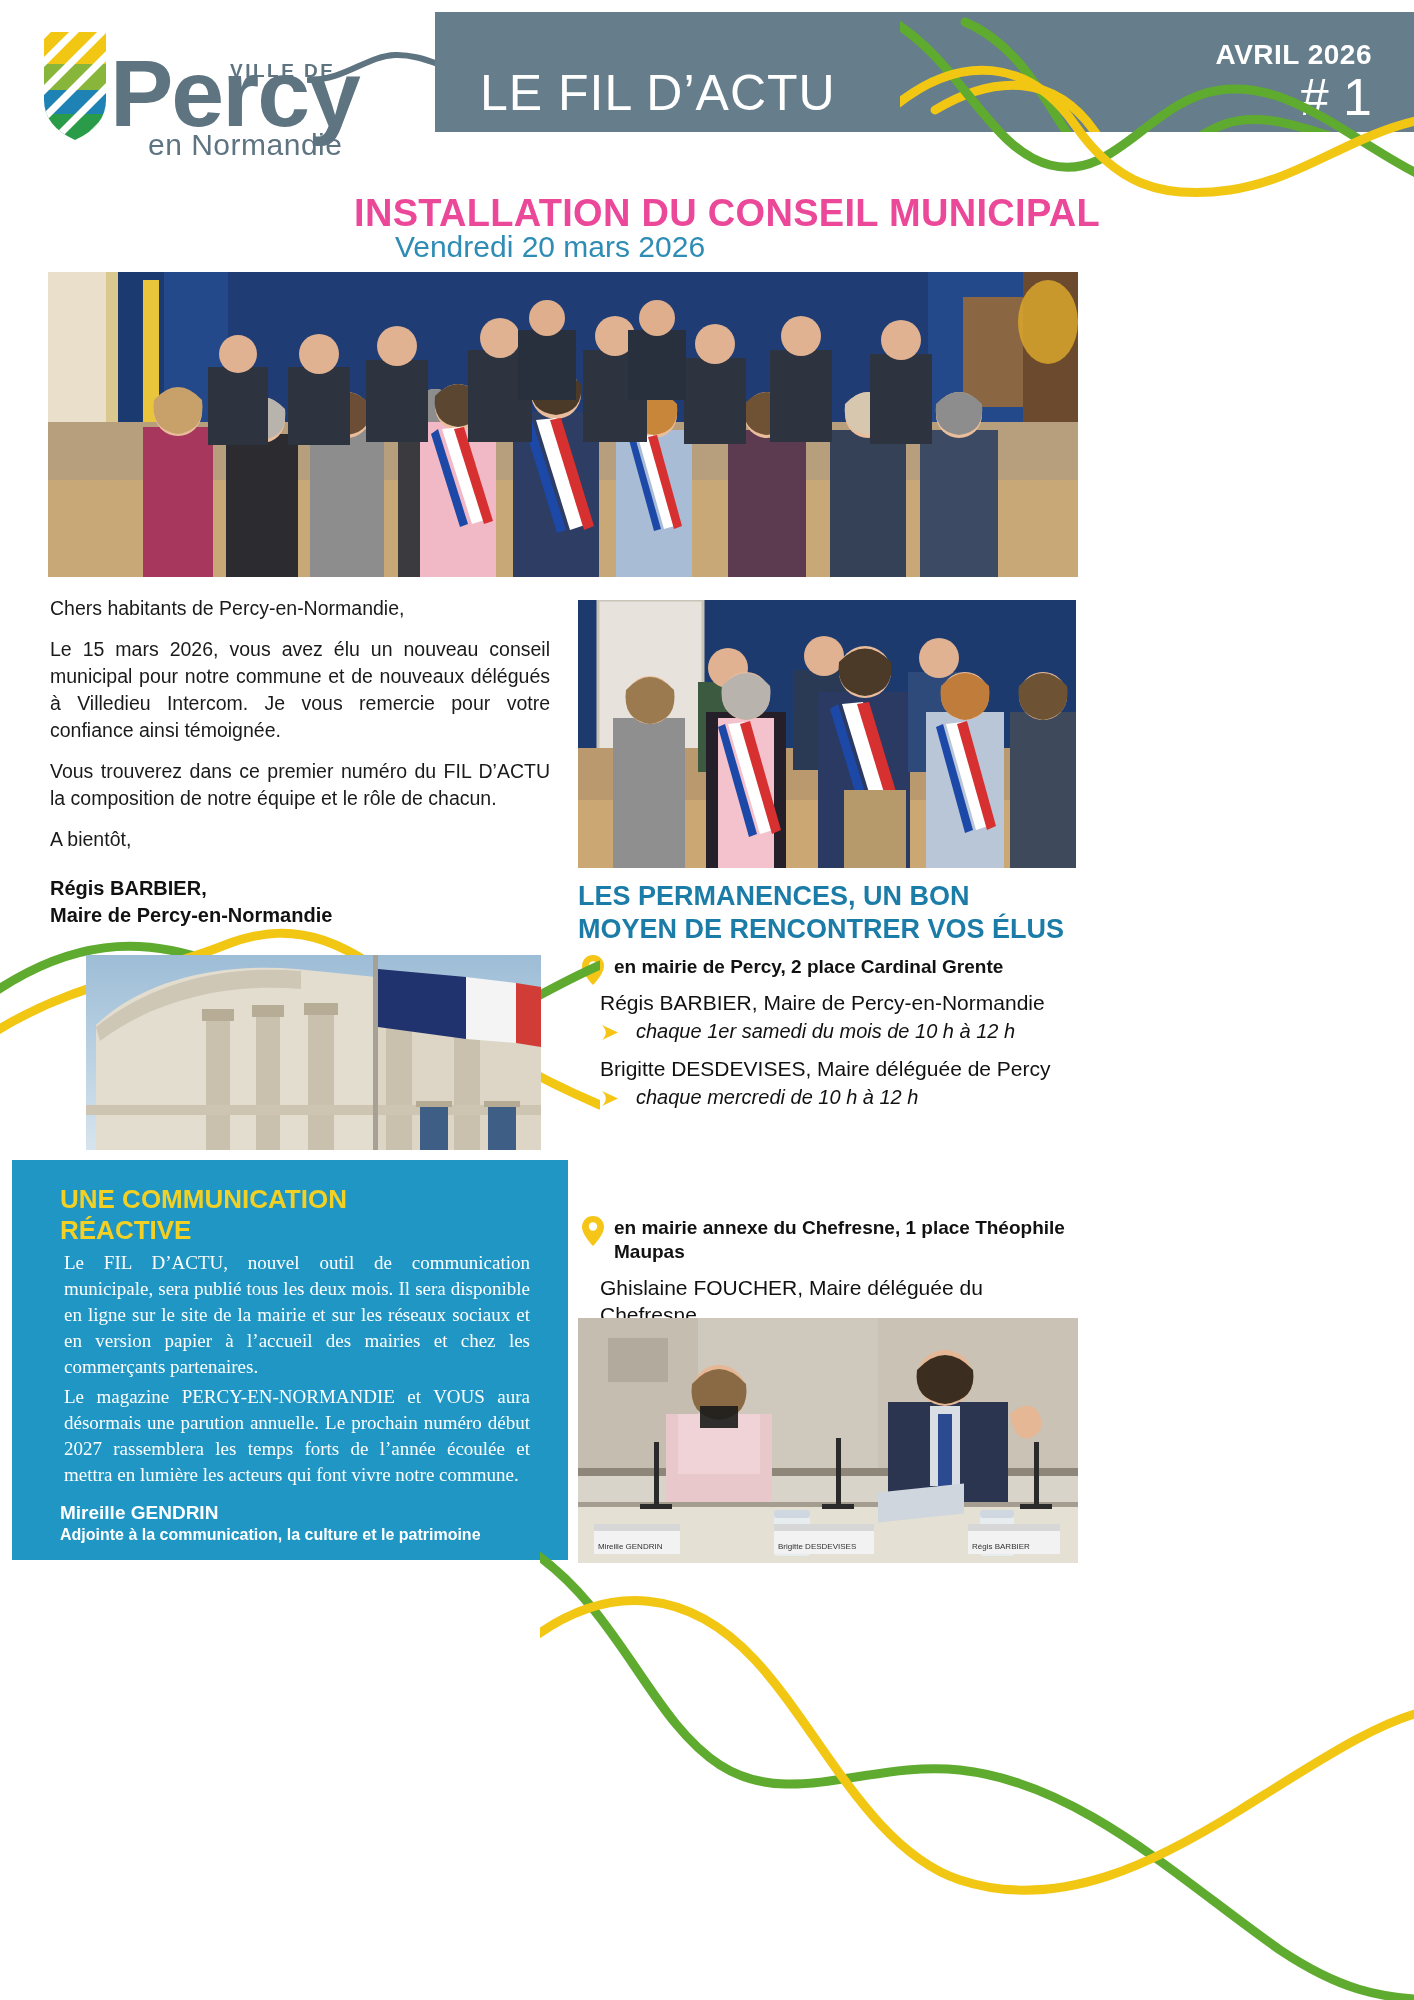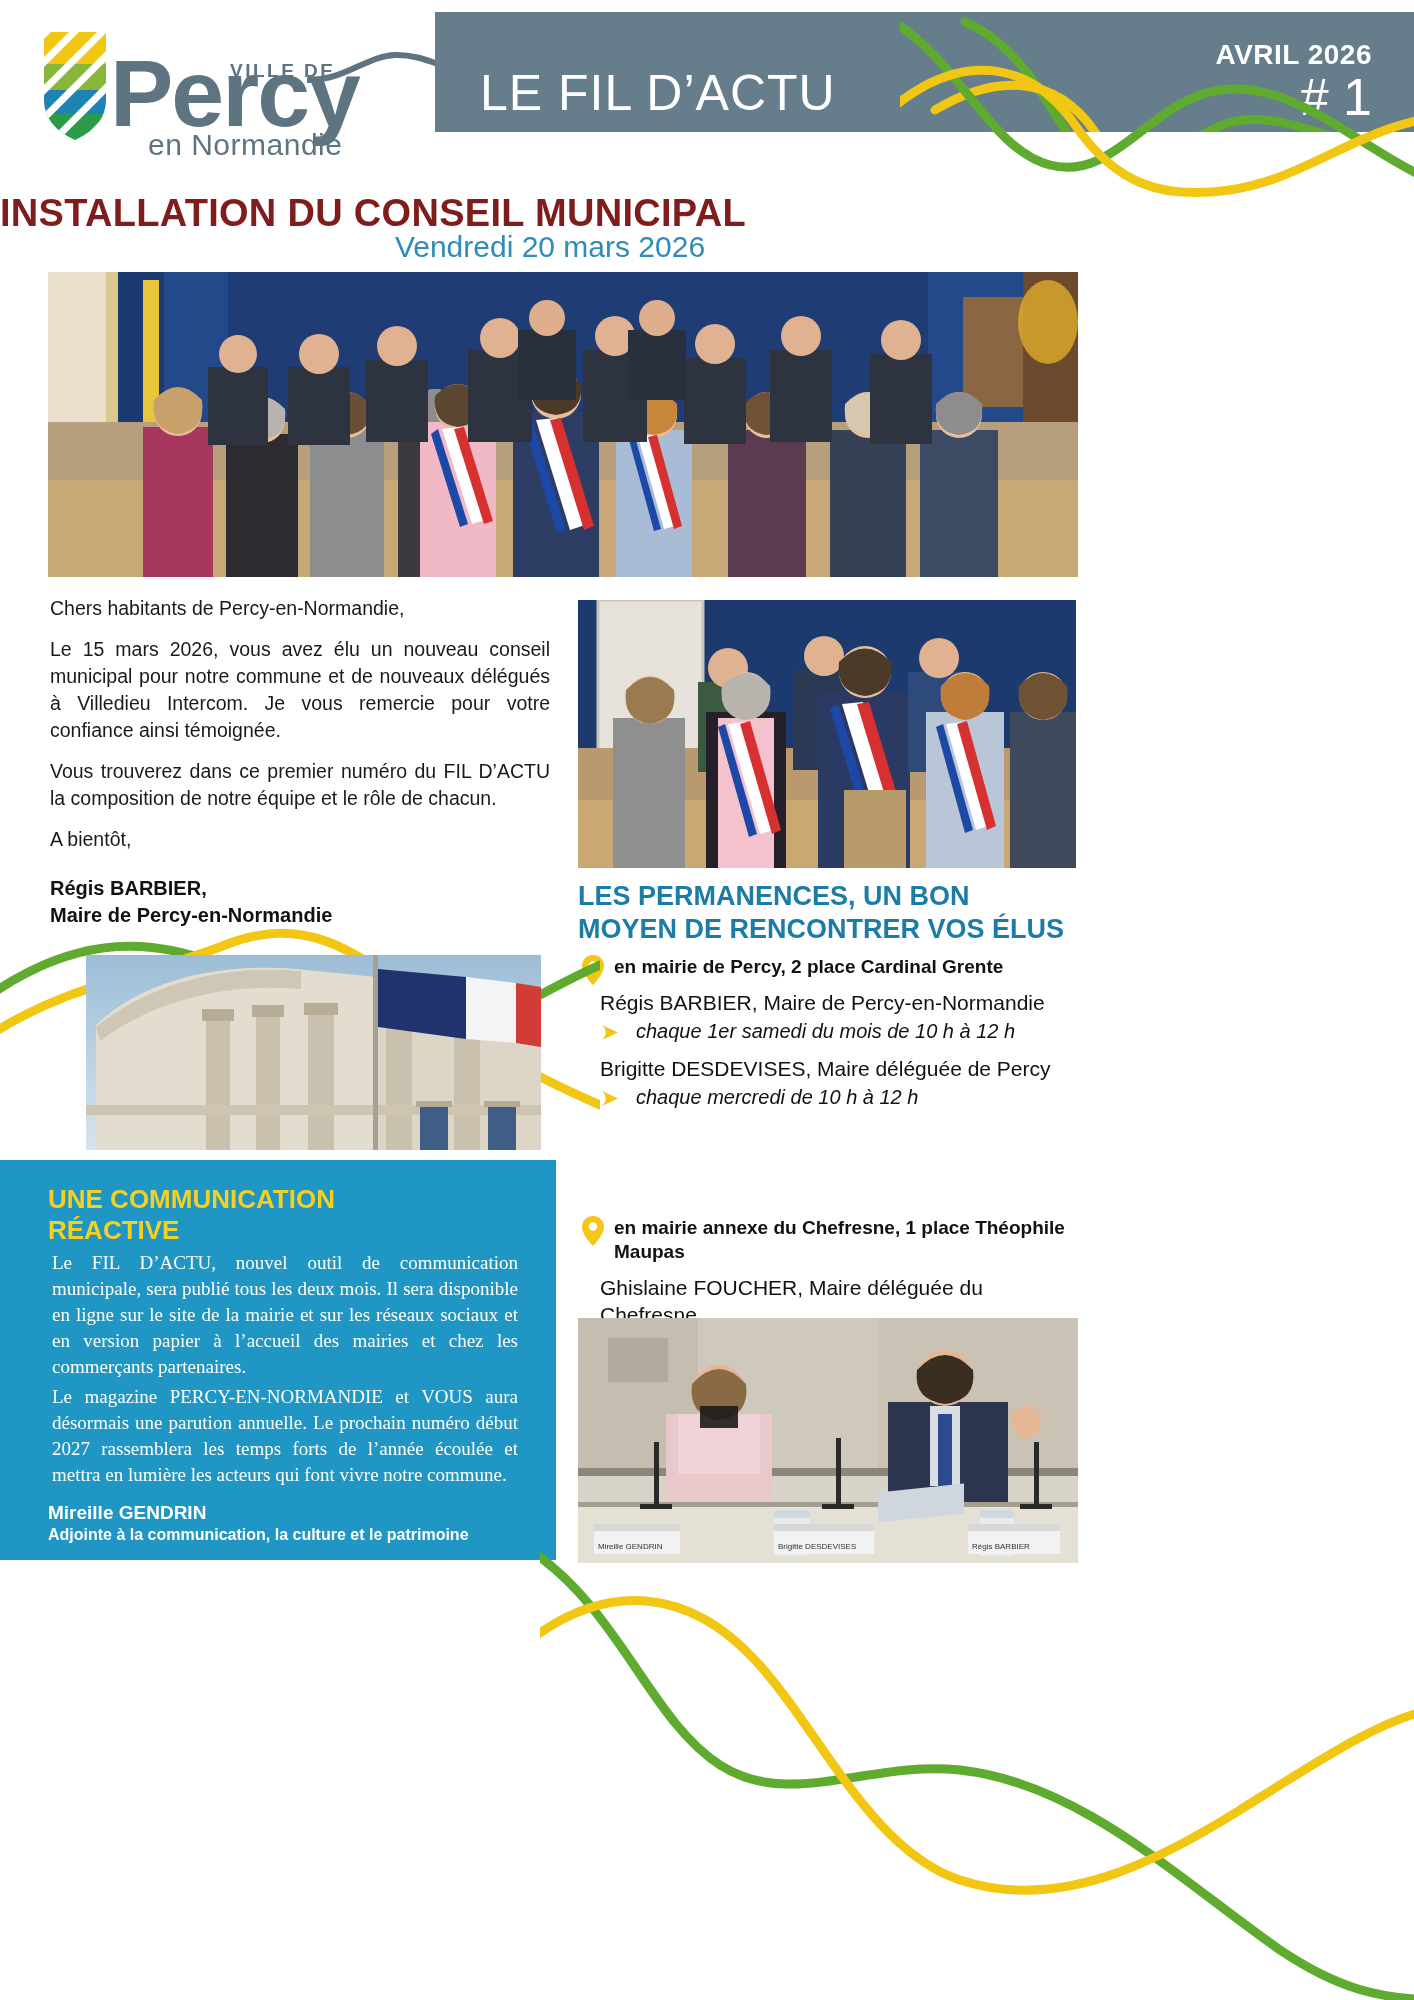--- a/index.html
+++ b/index.html
@@ -45,21 +45,21 @@
   .banner-issue {
     position:absolute; right:42px; top:55px;
     color:#ffffff; font-size:52px; font-weight:normal;
   }
   .banner-waves { position:absolute; left:0; top:0; width:979px; height:148px; }
   .header-waves-out { position:absolute; left:900px; top:0; width:514px; height:230px; pointer-events:none; }
 
   
   .maintitle {
     position:absolute; left:0; top:192px; width:1100px;
-    text-align:left; color:#7f1d1d; font-size:38px; font-weight:bold; letter-spacing:0.3px;
+    text-align:right; color:#ec4899; font-size:38px; font-weight:bold; letter-spacing:0.3px;
   }
   .subtitle {
     position:absolute; left:0; top:230px; width:1100px;
     text-align:center; color:#2e8cb5; font-size:30px;
   }
 
   
   .photo { position:absolute; overflow:hidden; background:#9aa7ad; }
   .photo-council { left:48px; top:272px; width:1030px; height:305px; }
   .photo-team    { left:578px; top:600px; width:498px; height:268px; }
@@ -85,21 +85,21 @@
   .pin { position:absolute; left:4px; top:0px; width:22px; height:30px; }
   .perm-person { font-size:21px; color:#111; line-height:27px; margin-top:10px; padding-left:22px; }
   .perm-time {
     position:relative; font-size:20px; font-style:italic; color:#111;
     line-height:27px; padding-left:58px; margin-top:2px;
   }
   .arrow { position:absolute; left:24px; top:6px; width:22px; height:17px; }
 
   
   .commbox {
-    position:absolute; left:0; top:1160px; width:556px; height:400px;
+    position:absolute; left:12px; top:1160px; width:556px; height:400px;
     background:#2096c4; color:#ffffff;
   }
   .comm-title {
     position:absolute; left:48px; top:24px; width:470px;
     color:#f2d024; font-size:26px; font-weight:bold; line-height:31px;
   }
   .comm-body {
     position:absolute; left:48px; top:86px; width:474px;
     font-size:19px; line-height:26px; text-align:justify;
   }

